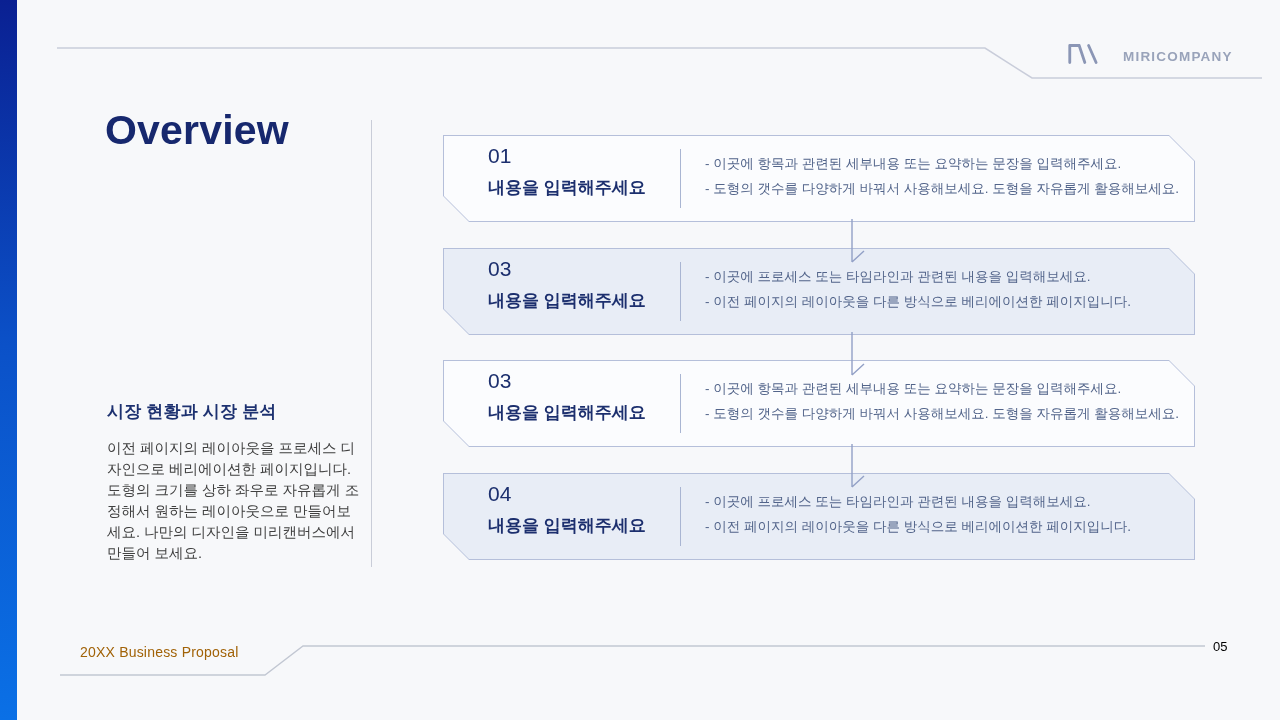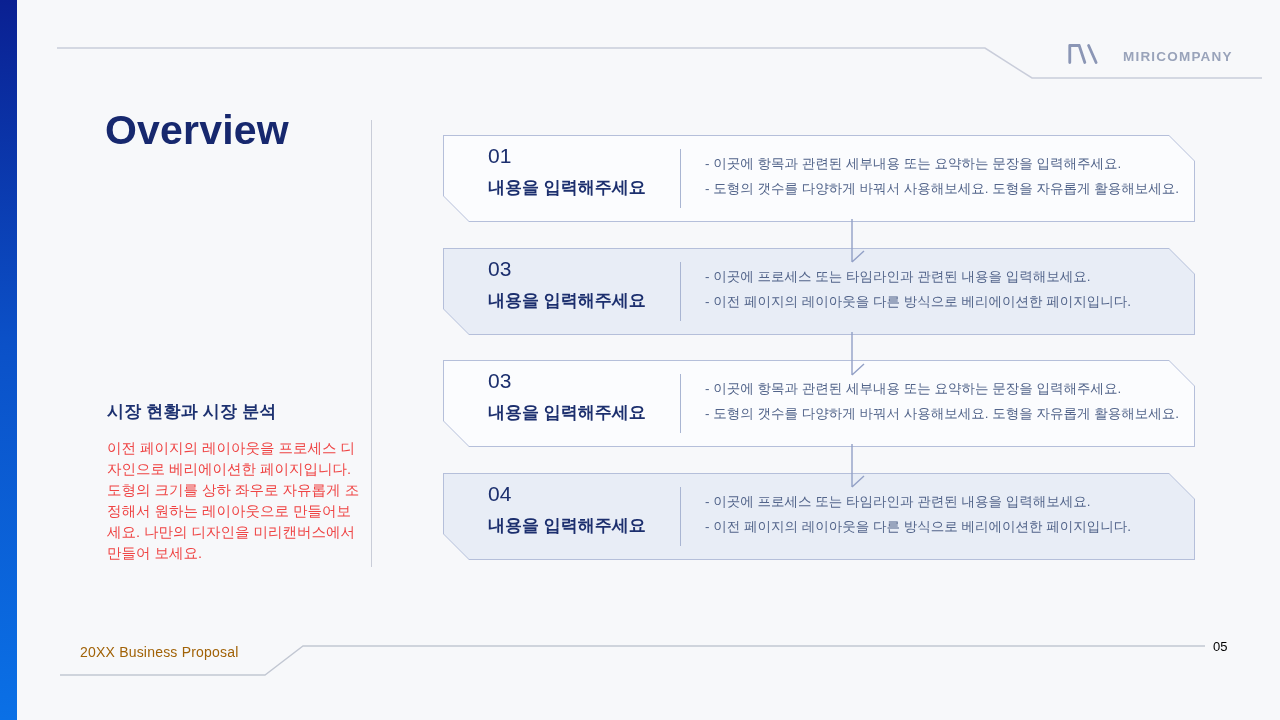--- a/index.html
+++ b/index.html
@@ -46,21 +46,21 @@
 
   
   .left-heading {
     position: absolute; left: 107px; top: 400px;
     font-size: 17px; font-weight: 700; color: #1d3170;
     letter-spacing: 0.2px;
   }
   .left-body {
     position: absolute; left: 107px; top: 438px;
     width: 258px; font-size: 14.5px; line-height: 21px;
-    color: #ef4444;
+    color: #404040;
   }
 
   
   .step {
     position: absolute; left: 443px; width: 752px; height: 87px;
   }
   .step-shape-border {
     position: absolute; inset: 0;
     background: #b5bfda;
     clip-path: polygon(0 0, calc(100% - 26px) 0, 100% 26px, 100% 100%, 26px 100%, 0 calc(100% - 26px));

